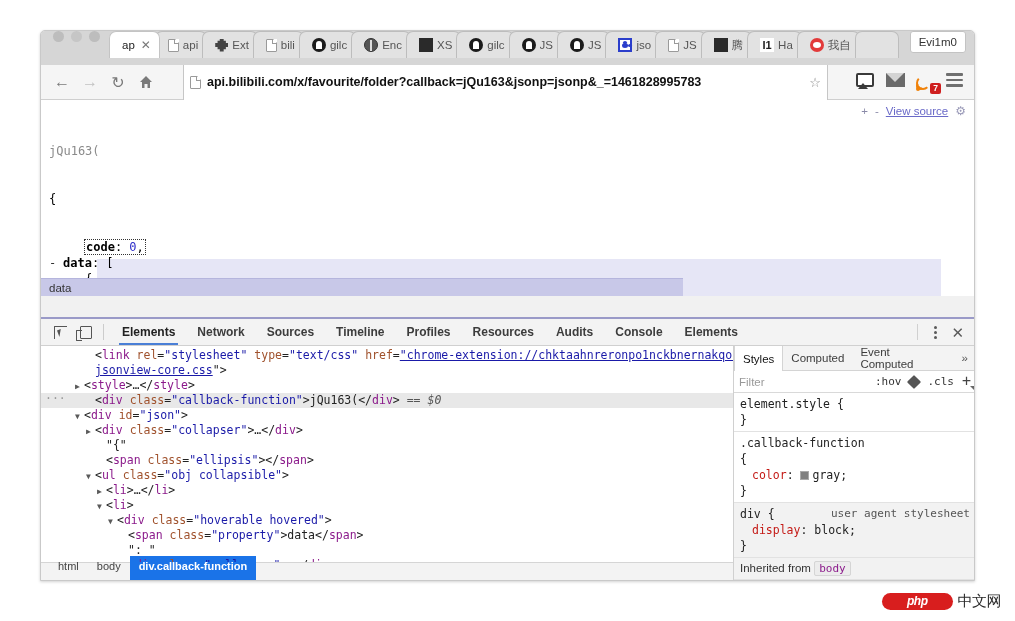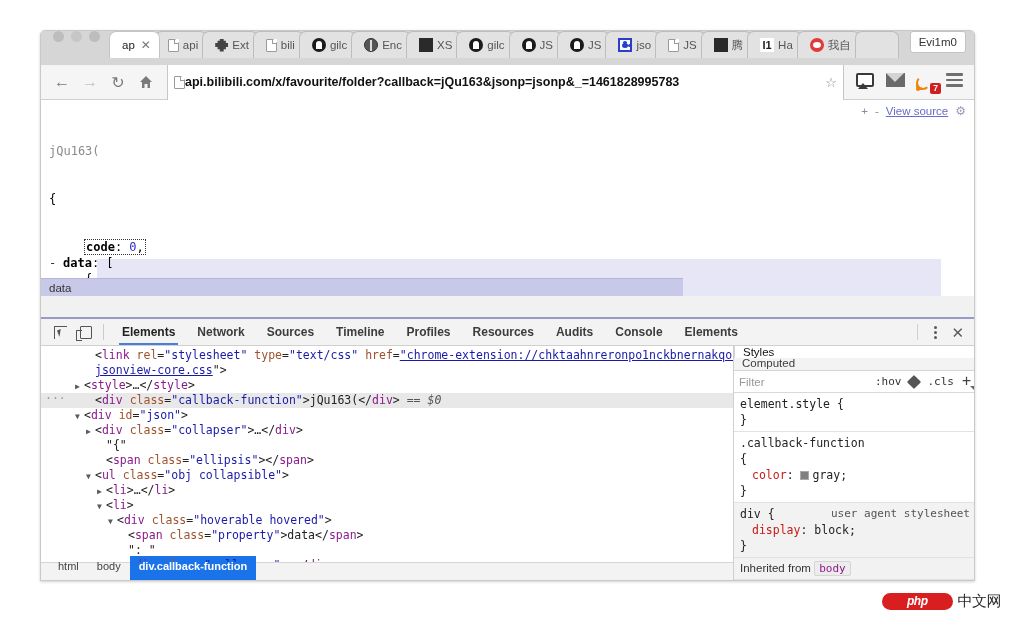--- a/index.html
+++ b/index.html
@@ -197,22 +197,22 @@
   .nav-btn.disabled { color: #c2c2c2; }
 
   #omnibox {
     flex: 1;
     height: 40px;
     background: #fff;
     border: 1px solid #c6c6c6;
     border-radius: 2px;
     display: flex; align-items: center;
     padding: 0 6px;
-    margin: 0 6px;
-    gap: 0;
+    margin: 0 22px;
+    gap: 6px;
   }
   #omnibox .url-text {
     font-size: 12.5px;
     color: #111;
     font-weight: bold;
     white-space: nowrap; overflow: hidden;
     flex: 1;
   }
   .star-icon { color: #8b8b8b; font-size: 13px; }
 
@@ -467,21 +467,20 @@
     display: flex; flex-direction: column;
     overflow: hidden;
   }
   #styles-tabs {
     height: 25px;
     background: #f3f3f3;
     border-bottom: 1px solid #d4d4d4;
     display: flex; align-items: stretch;
     font-size: 11.5px;
     color: #3c3c3c;
-    flex-direction: column;
   }
   .st-tab {
     padding: 0 8px;
     display: flex; align-items: center;
   }
   .st-tab.active {
     background: #fff;
     border-right: 1px solid #d4d4d4;
     border-left: 1px solid #d4d4d4;
     margin-bottom: -1px;

